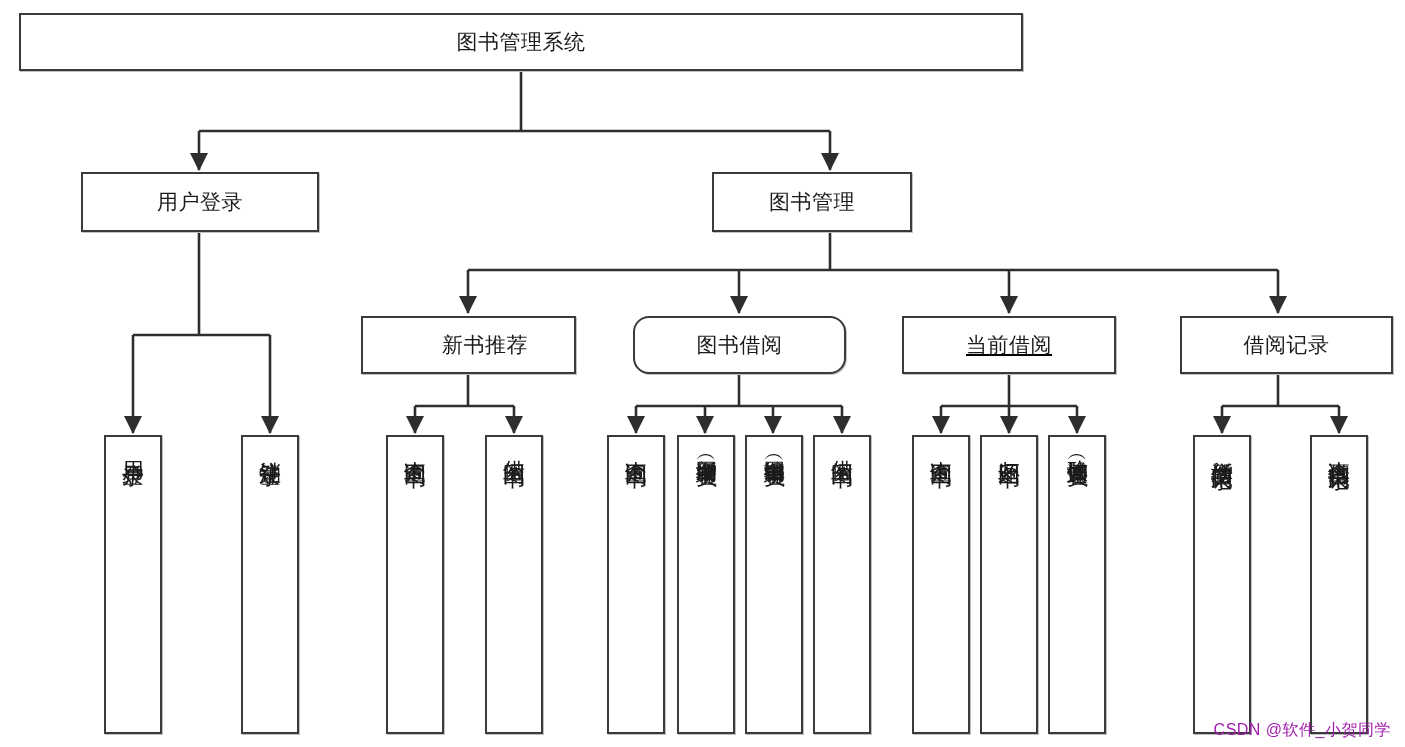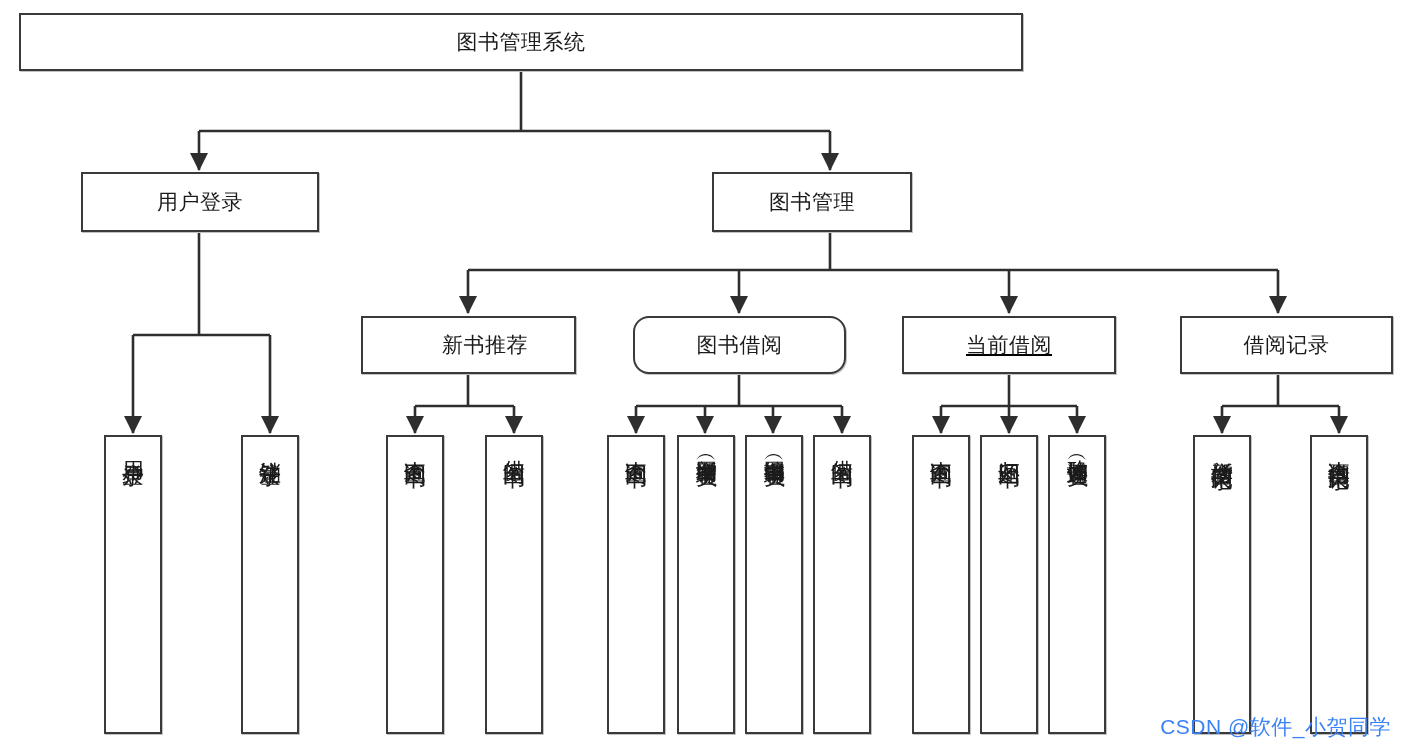--- a/index.html
+++ b/index.html
@@ -63,22 +63,22 @@
     max-height: 100%;
   }
   .node.vertical.tall-label .node-label {
     font-size: 21px;
     letter-spacing: 1px;
   }
   #watermark {
     position: absolute;
     right: 14px;
     bottom: 6px;
-    font-size: 21px;
-    color: #3b82f6;
+    font-size: 16px;
+    color: #a21caf;
     white-space: nowrap;
     letter-spacing: 0.5px;
   }
 </style>
 </head>
 <body>
 
 <div id="diagram-root">
 
   <svg id="edge-layer" viewBox="0 0 1405 747" width="1405" height="747" xmlns="http://www.w3.org/2000/svg">

